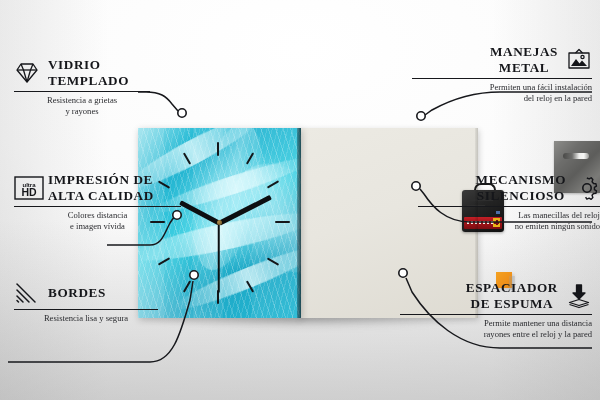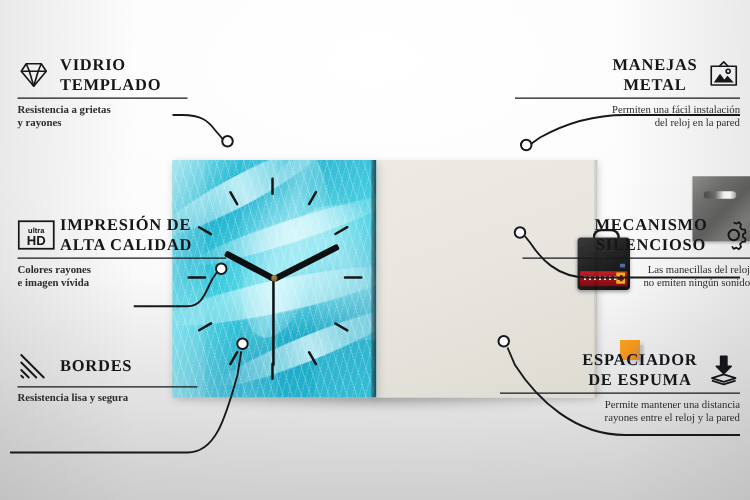--- a/index.html
+++ b/index.html
@@ -119,21 +119,21 @@
   }
   .co-rule{height:1.4px;background:#17181c;margin-top:3px;}
   .co-sub{
     font-family:"Liberation Serif", serif;
     font-size:8.6px;line-height:11px;color:#2a2b2f;margin-top:3px;white-space:nowrap;
   }
   .co-head{display:flex;align-items:center;gap:8px;}
   .ico{width:26px;height:26px;flex:0 0 26px;}
   .left .co-head{justify-content:flex-start;}
   .left .co-title{text-align:left;}
-  .left .co-sub{text-align:left;font-weight:bold;}
+  .left .co-sub{text-align:center;}
   .right .co-head{justify-content:flex-end;}
   .right .co-title{text-align:center;}
   .right .co-sub{text-align:right;}
 
   svg.connector{position:absolute;left:0;top:0;width:600px;height:400px;pointer-events:none;}
 </style>
 </head>
 <body>
 
 <div id="stage">
@@ -205,21 +205,21 @@
     <g fill="#ffffff" stroke="#17181c" stroke-width="1.6">
       <circle cx="182" cy="113" r="4.2"></circle>
       <circle cx="177" cy="215" r="4.2"></circle>
       <circle cx="194" cy="275" r="4.2"></circle>
       <circle cx="421" cy="116" r="4.2"></circle>
       <circle cx="416" cy="186" r="4.2"></circle>
       <circle cx="403" cy="273" r="4.2"></circle>
     </g>
   </svg>
 
-  <div class="callout left" style="left:14px;top:44px;width:136px;">
+  <div class="callout left" style="left:14px;top:57px;width:136px;">
     <div class="co-head">
       <span class="ico">
         <svg viewBox="0 0 26 26" width="26" height="26" fill="none" stroke="#15161a" stroke-width="1.3" stroke-linejoin="round">
           <path d="M3 10 L7 4 H19 L23 10 L13 22 Z"></path>
           <path d="M3 10 H23"></path>
             <path d="M7 4 L9.5 10 L13 22"></path>
             <path d="M19 4 L16.5 10 L13 22"></path>
         </svg>
       </span>
       <span>
@@ -240,21 +240,21 @@
           <text x="15" y="11.5" font-family="Liberation Sans, sans-serif" font-size="6" font-weight="700" text-anchor="middle" fill="#15161a">ultra</text>
           <text x="15" y="21" font-family="Liberation Sans, sans-serif" font-size="10.5" font-weight="700" text-anchor="middle" fill="#15161a">HD</text>
         </svg>
       </span>
       <span>
         <div class="co-title">IMPRESIÓN DE</div>
         <div class="co-title">ALTA CALIDAD</div>
       </span>
     </div>
     <div class="co-rule"></div>
-    <div class="co-sub">Colores rayones</div>
+    <div class="co-sub">Colores distancia</div>
     <div class="co-sub" style="margin-top:0">e imagen vívida</div>
   </div>
 
   <div class="callout left" style="left:14px;top:280px;width:144px;">
     <div class="co-head">
       <span class="ico">
         <svg viewBox="0 0 26 26" width="26" height="26" stroke="#15161a" stroke-width="1.5" fill="none" stroke-linecap="round">
           <path d="M3 4 L21 22"></path>
             <path d="M3 10 L15 22"></path>
             <path d="M3 16 L9 22"></path>

